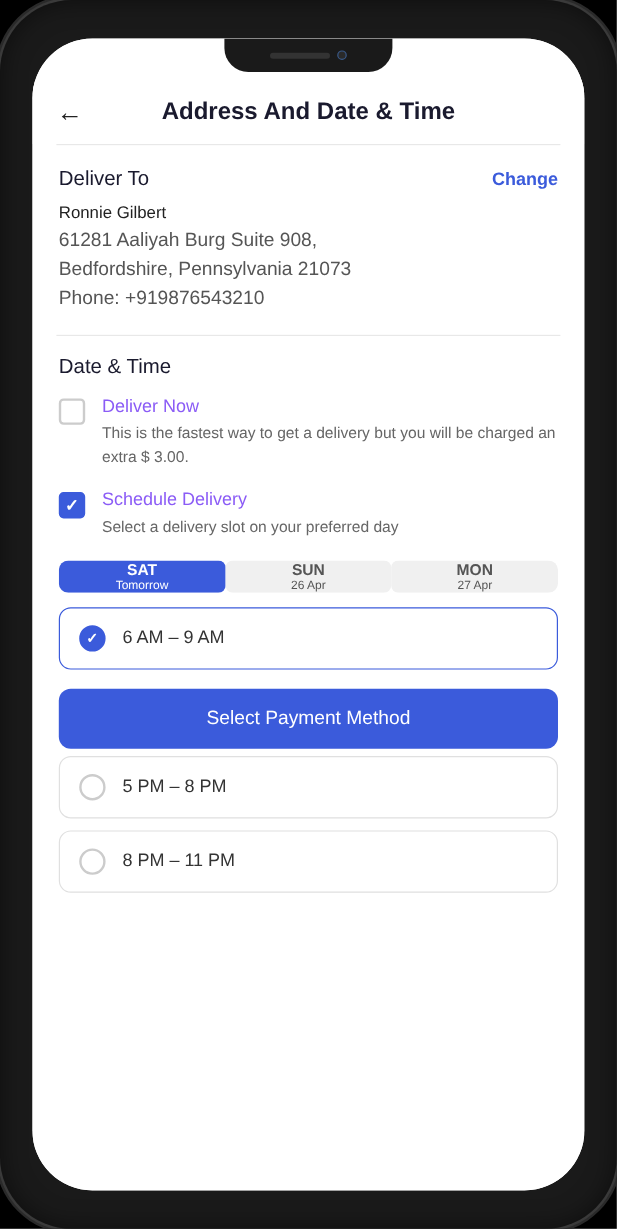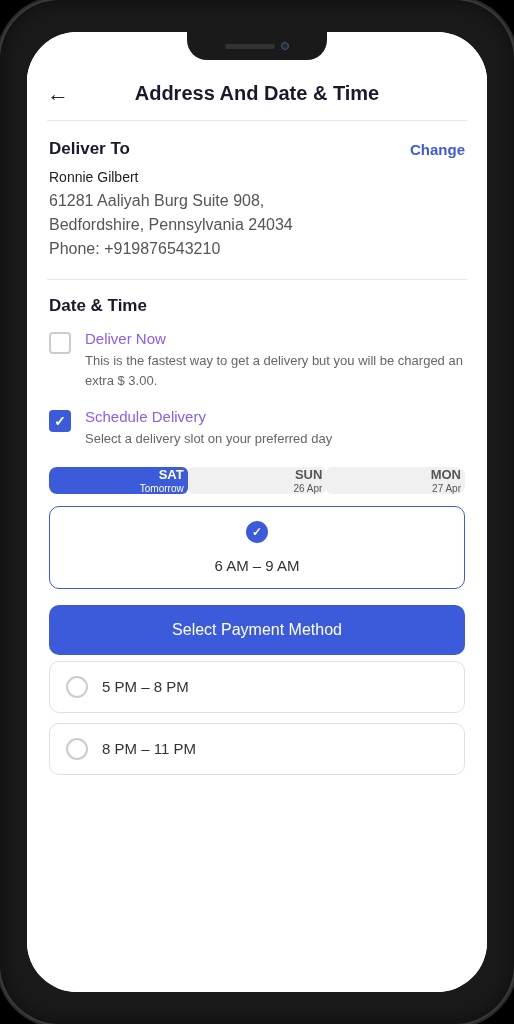--- a/index.html
+++ b/index.html
@@ -94,21 +94,21 @@
       padding: 18px 22px;
     }
     .section-header {
       display: flex;
       justify-content: space-between;
       align-items: center;
       margin-bottom: 10px;
     }
     .section-title {
       font-size: 17px;
-      font-weight: 700;
+      font-weight: 400;
       color: #1a1a2e;
     }
     .change-btn {
       font-size: 15px;
       font-weight: 600;
       color: #3b5bdb;
       cursor: pointer;
     }
     .address-name {
       font-size: 14px;
@@ -167,21 +167,21 @@
     }
     .day-tabs {
       display: flex;
       margin: 0 0 12px;
       border-radius: 8px;
       overflow: hidden;
     }
     .day-tab {
       flex: 1;
       padding: 0 4px;
-      text-align: right;
+      text-align: center;
       cursor: pointer;
       border-radius: 6px;
     }
     .day-tab.active {
       background: #3b5bdb;
       color: #fff;
     }
     .day-tab:not(.active) {
       background: #f0f0f0;
       color: #555;
@@ -202,21 +202,20 @@
       padding: 14px 16px;
       margin-bottom: 10px;
       display: flex;
       align-items: center;
       gap: 14px;
       cursor: pointer;
       background: #fff;
     }
     .time-slot.selected {
       border-color: #3b5bdb;
-      flex-direction: column;
     }
     .radio-circle {
       width: 22px;
       height: 22px;
       border-radius: 50%;
       border: 2px solid #ccc;
       flex-shrink: 0;
       display: flex;
       align-items: center;
       justify-content: center;
@@ -268,21 +267,21 @@
 
       <div class="divider"></div>
 
       <div class="section">
         <div class="section-header">
           <span class="section-title">Deliver To</span>
           <span class="change-btn">Change</span>
         </div>
         <div class="address-name">Ronnie Gilbert</div>
         <div class="address-text">61281 Aaliyah Burg Suite 908,</div>
-        <div class="address-text">Bedfordshire, Pennsylvania 24034</div>
+        <div class="address-text">Bedfordshire, Pennsylvania 21073</div>
         <div class="address-text">Phone: +919876543210</div>
       </div>
 
       <div class="divider"></div>
 
       <div class="date-time-section">
         <div class="section-title" style="margin-bottom:14px;">Date &amp; Time</div>
 
         
         <div class="option-row">

